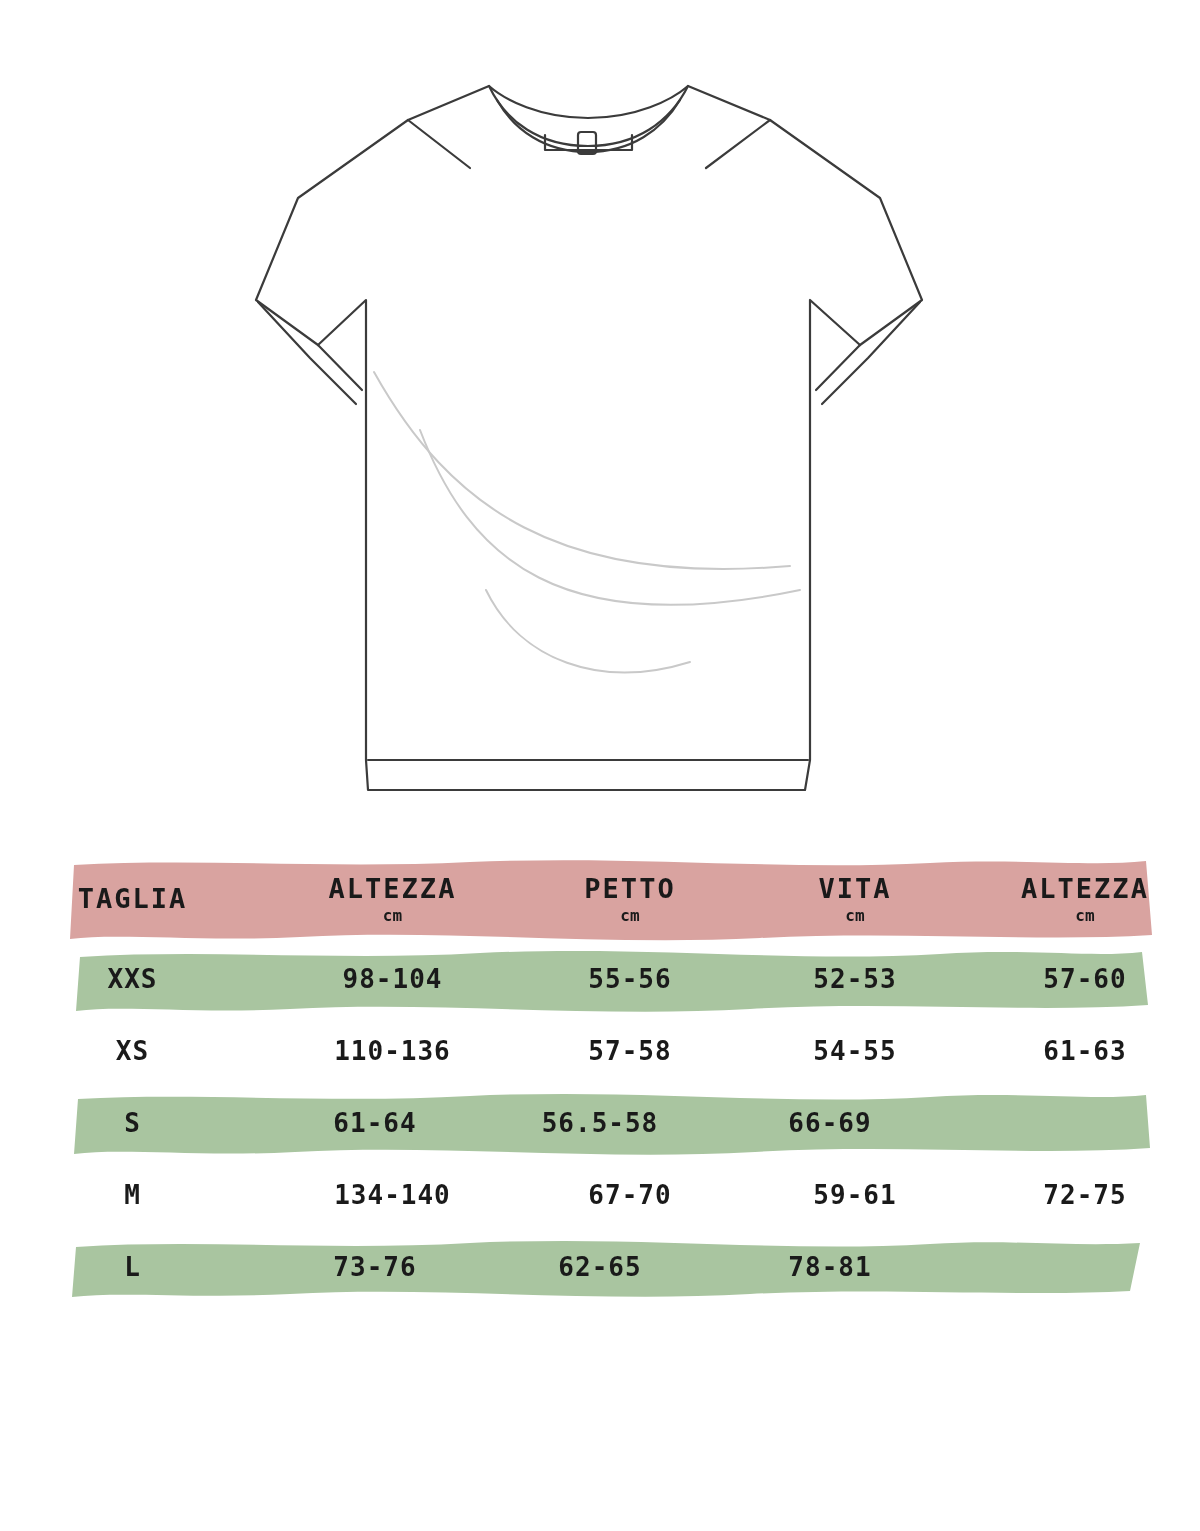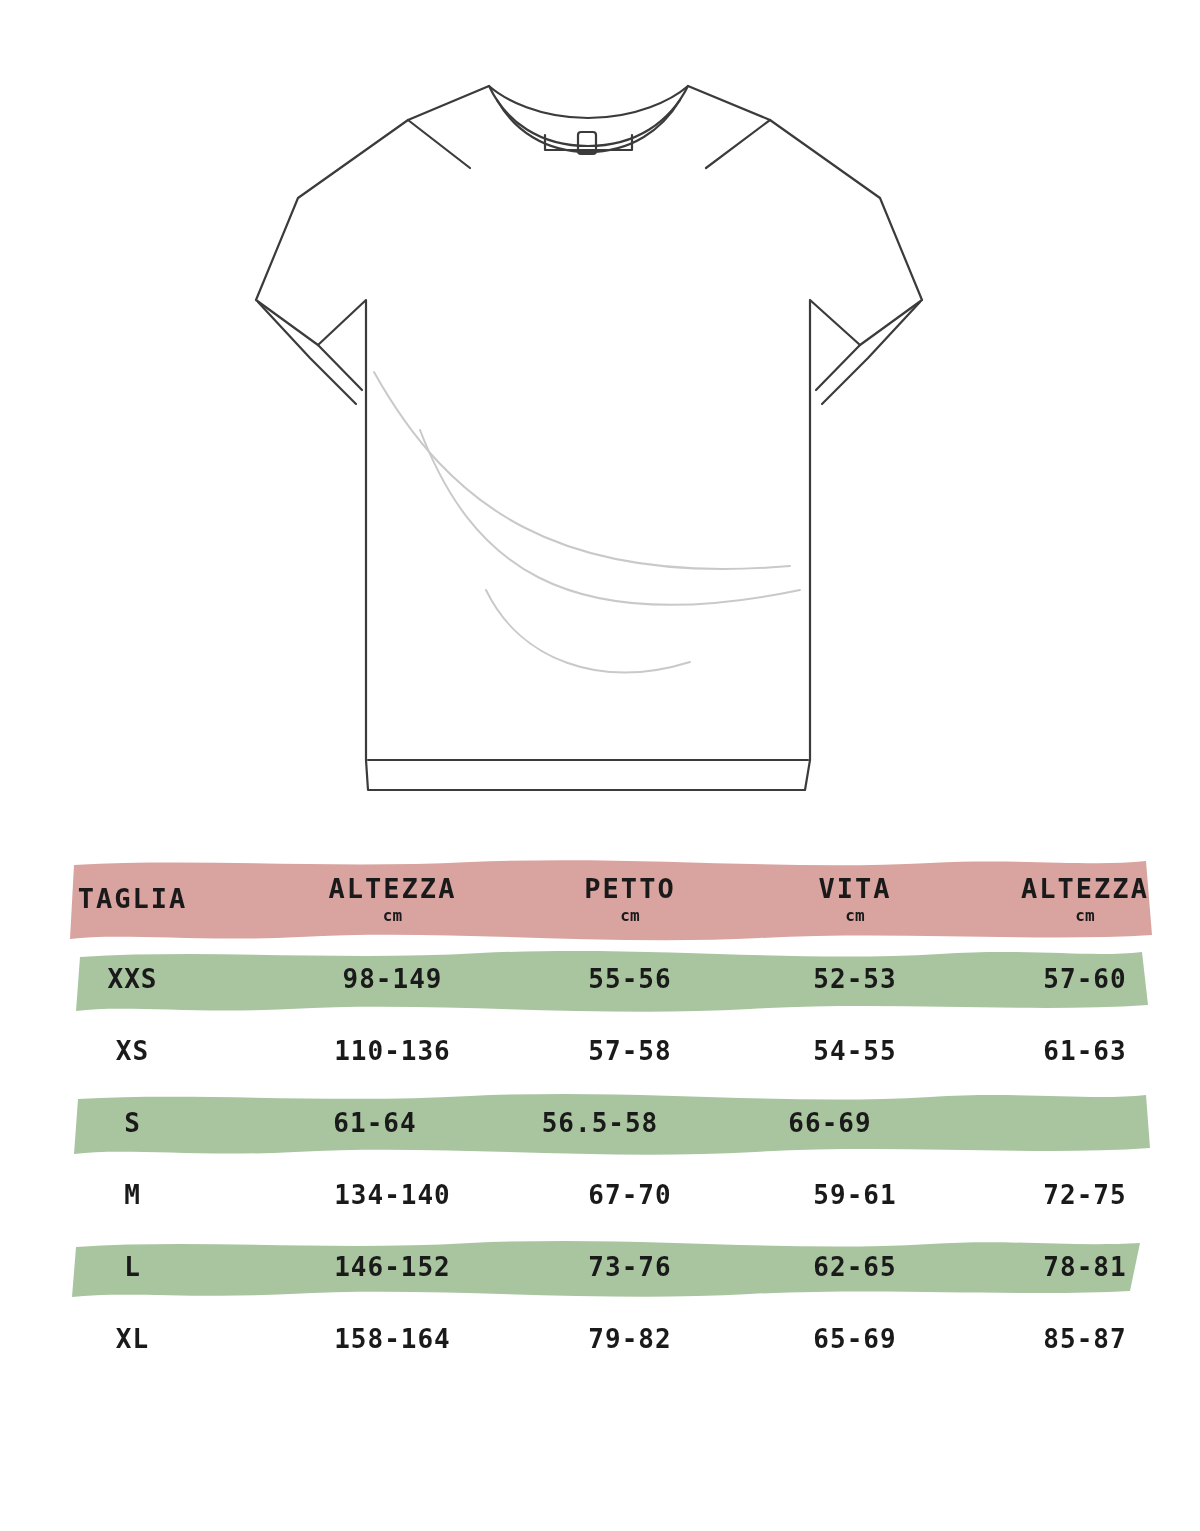--- a/index.html
+++ b/index.html
@@ -167,21 +167,21 @@
     </div>
   </div>
 
 
   <div class="row">
     <svg class="brush" viewBox="0 0 1200 72" preserveAspectRatio="none">
       <path d="M80,14 C210,6 340,18 480,10 C650,2 790,20 940,11 C1030,5 1090,15 1142,9
                L1148,62 C1030,70 890,58 750,66 C590,75 440,58 290,66 C195,71 125,62 76,68 Z" fill="#a9c5a0"></path>
     </svg>
     <div class="cell c-size">XXS</div>
-    <div class="cell c-height">98-149</div>
+    <div class="cell c-height">98-104</div>
     <div class="cell c-chest">55-56</div>
     <div class="cell c-waist">52-53</div>
     <div class="cell c-hips">57-60</div>
   </div>
 
   <div class="row">
     <div class="cell c-size">XS</div>
     <div class="cell c-height">110-136</div>
     <div class="cell c-chest">57-58</div>
     <div class="cell c-waist">54-55</div>
@@ -206,27 +206,19 @@
     <div class="cell c-waist">59-61</div>
     <div class="cell c-hips">72-75</div>
   </div>
 
   <div class="row">
     <svg class="brush" viewBox="0 0 1200 72" preserveAspectRatio="none">
       <path d="M76,16 C200,8 330,20 470,12 C640,4 780,22 930,13 C1010,8 1070,16 1140,12
                L1130,60 C1020,66 890,56 750,63 C590,72 440,55 290,63 C196,68 122,60 72,66 Z" fill="#a9c5a0"></path>
     </svg>
     <div class="cell c-size">L</div>
-    <div class="cell c-height">146-152</div>
     <div class="cell c-chest">73-76</div>
     <div class="cell c-waist">62-65</div>
     <div class="cell c-hips">78-81</div>
   </div>
 
-  <div class="row">
-    <div class="cell c-size">XL</div>
-    <div class="cell c-height">158-164</div>
-    <div class="cell c-chest">79-82</div>
-    <div class="cell c-waist">65-69</div>
-    <div class="cell c-hips">85-87</div>
-  </div>
 
 </div>
 
 </body></html>

